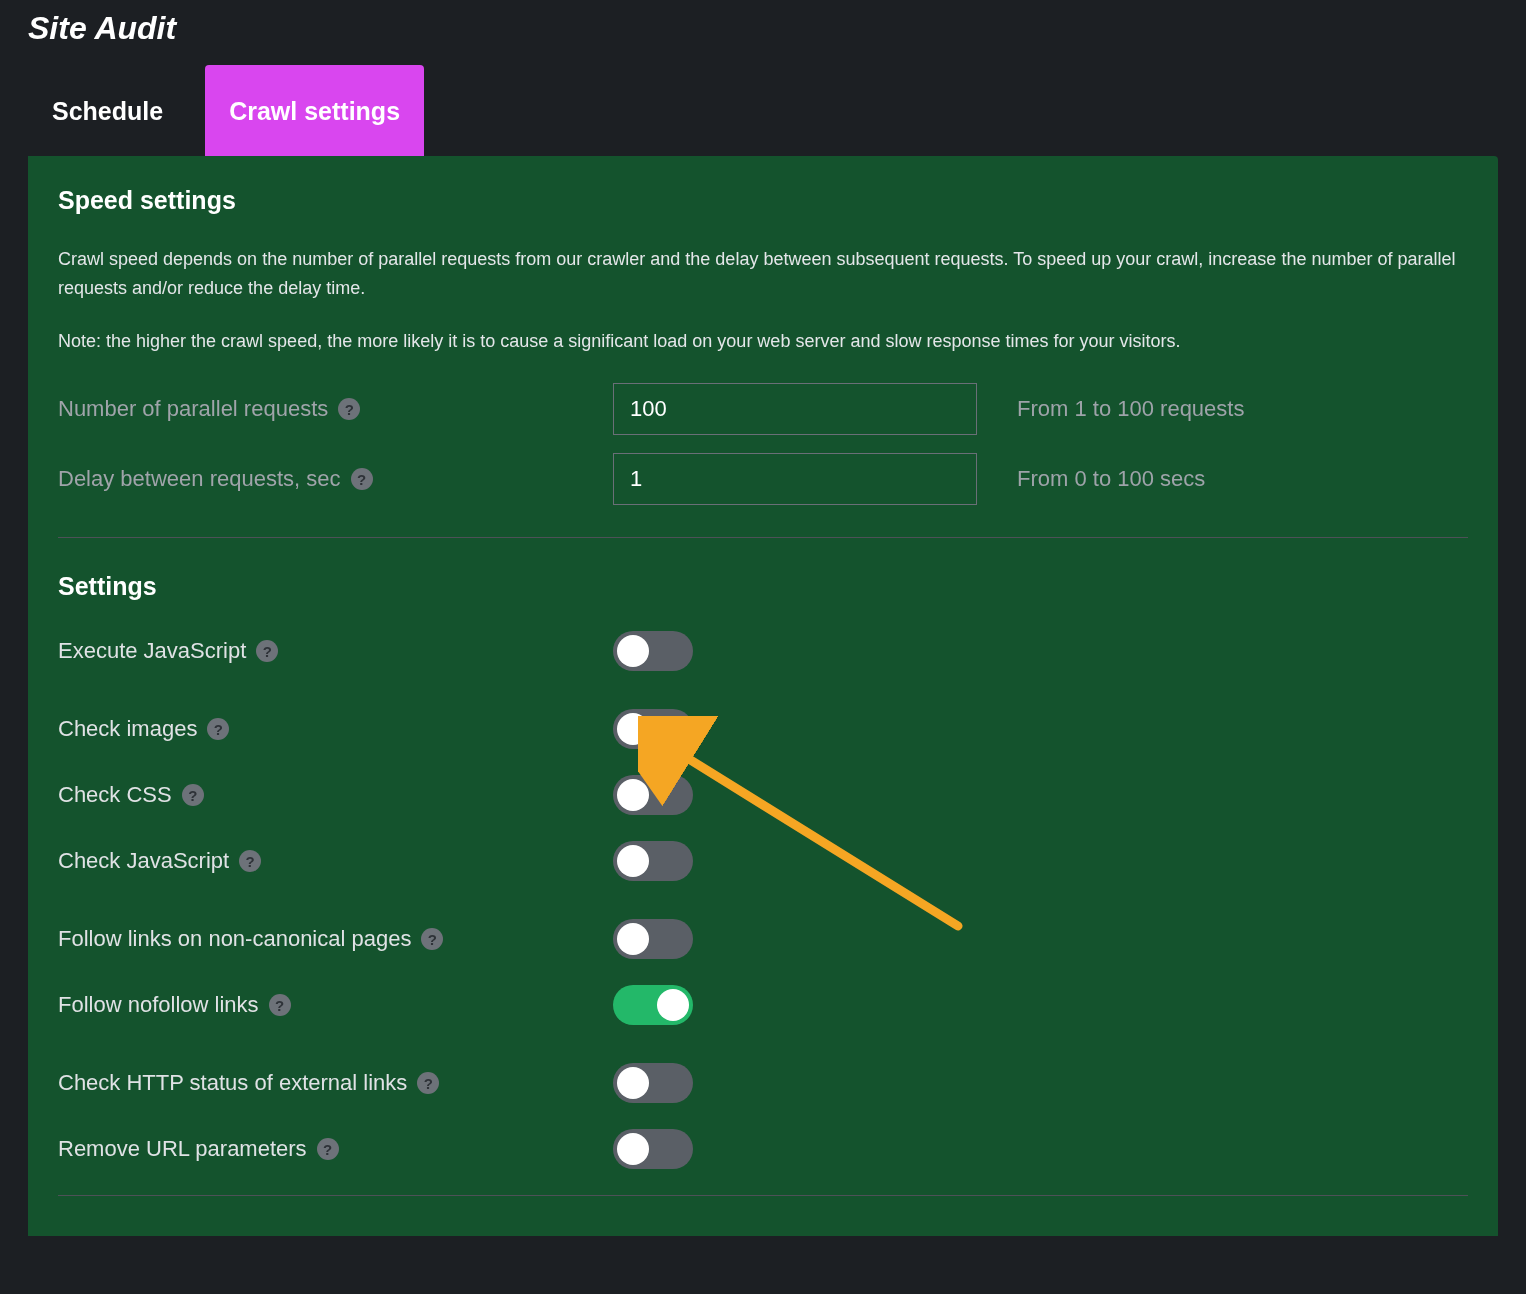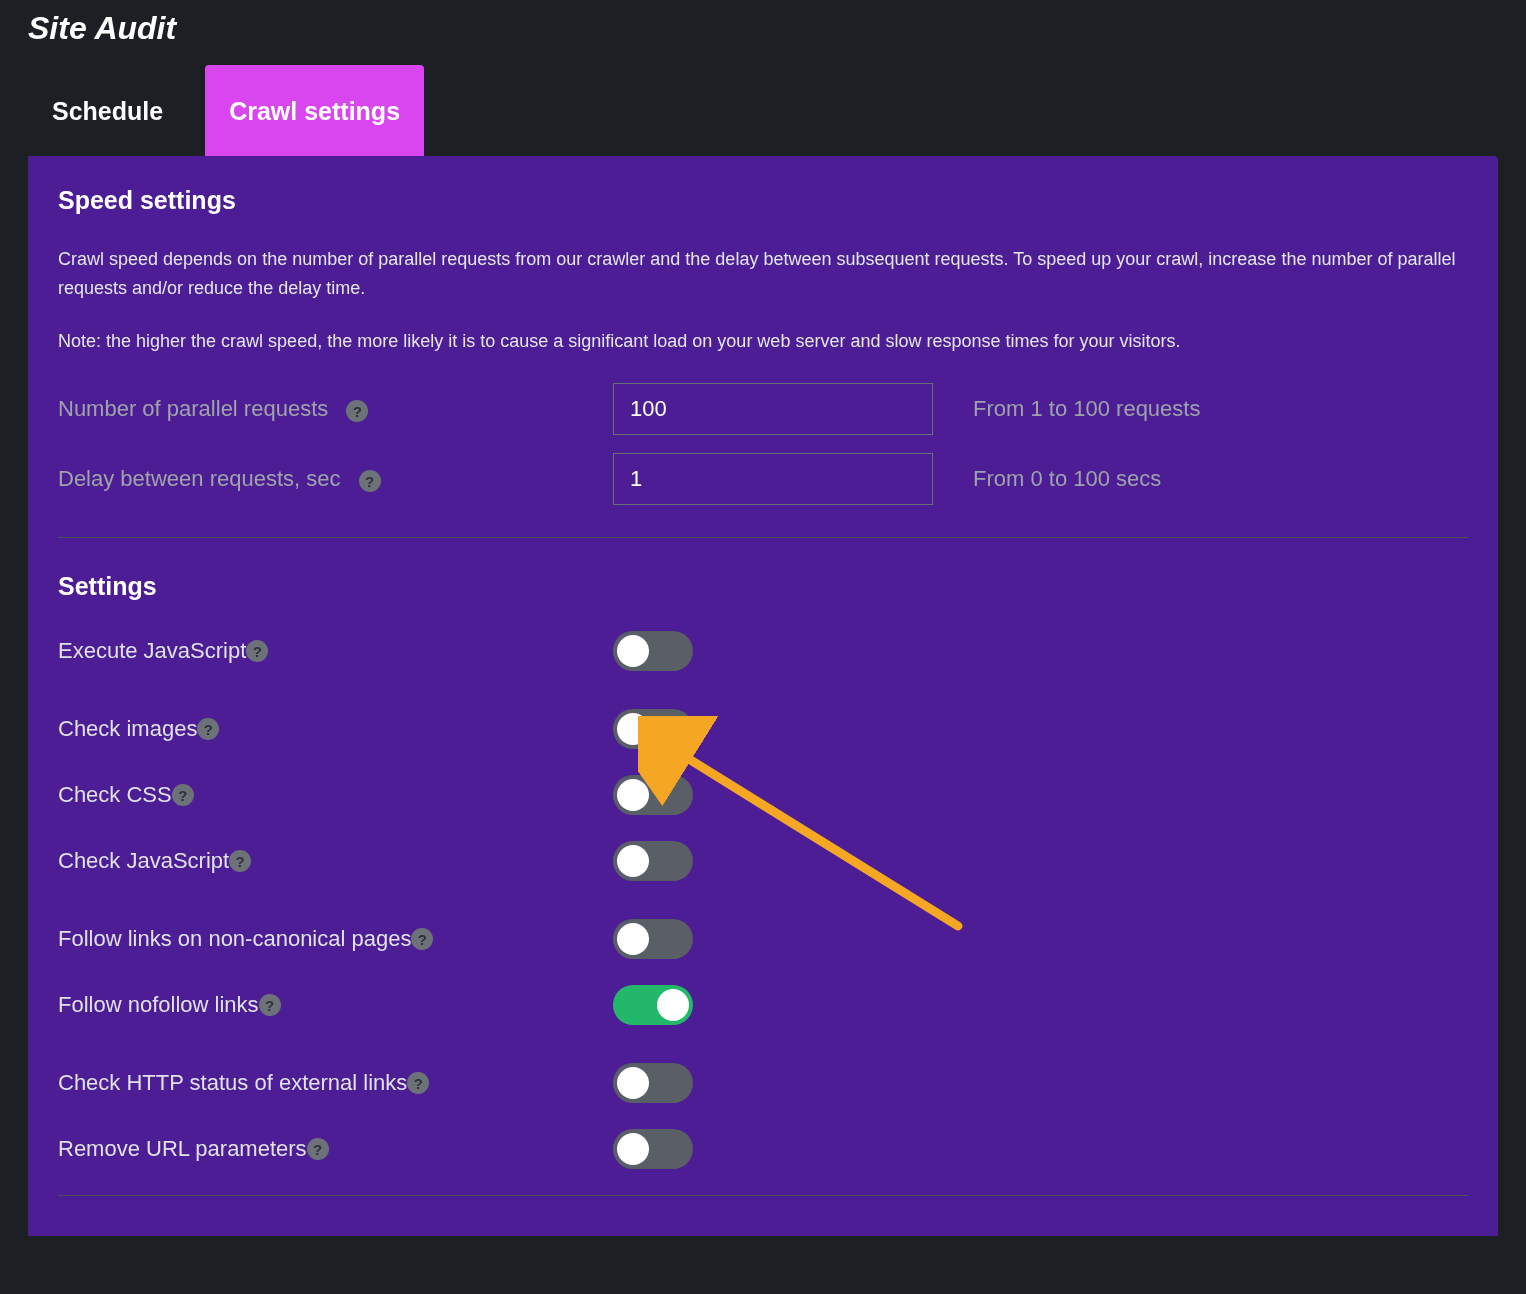--- a/index.html
+++ b/index.html
@@ -29,21 +29,21 @@
     font-size: 25px;
     font-weight: 600;
     padding: 32px 24px 30px 24px;
     cursor: pointer;
     border-radius: 4px 4px 0 0;
   }
   .tab.active {
     background: #d946ef;
   }
   .panel {
-    background: #4c1d95;
+    background: #14532d;
     margin: 0 28px;
     padding: 30px 30px 40px 30px;
     border-radius: 0 4px 0 0;
   }
   .section-title {
     color: #ffffff;
     font-size: 25px;
     font-weight: 700;
     margin-bottom: 30px;
   }
@@ -57,30 +57,30 @@
   .form-row {
     display: flex;
     align-items: center;
     margin-bottom: 18px;
   }
   .form-label {
     width: 555px;
     color: #a0a4aa;
     font-size: 22px;
     display: flex;
-    align-items: flex-end;
-    gap: 18px;
+    align-items: center;
+    gap: 10px;
   }
   .form-input {
     background: transparent;
     border: 1px solid #6a6f77;
     color: #ffffff;
     font-size: 22px;
     padding: 10px 16px;
-    width: 320px;
+    width: 364px;
     height: 52px;
     outline: none;
   }
   .form-hint {
     color: #9ea3a9;
     font-size: 22px;
     margin-left: 40px;
   }
   .help-icon {
     display: inline-flex;
@@ -106,20 +106,21 @@
     align-items: center;
     margin-bottom: 26px;
   }
   .toggle-row.extra-gap { margin-bottom: 38px; }
   .toggle-label {
     width: 555px;
     color: #e0e2e5;
     font-size: 22px;
     display: flex;
     align-items: center;
+    gap: 10px;
   }
   .toggle {
     width: 80px;
     height: 40px;
     border-radius: 20px;
     background: #5a5f66;
     position: relative;
     cursor: pointer;
     flex-shrink: 0;
   }

